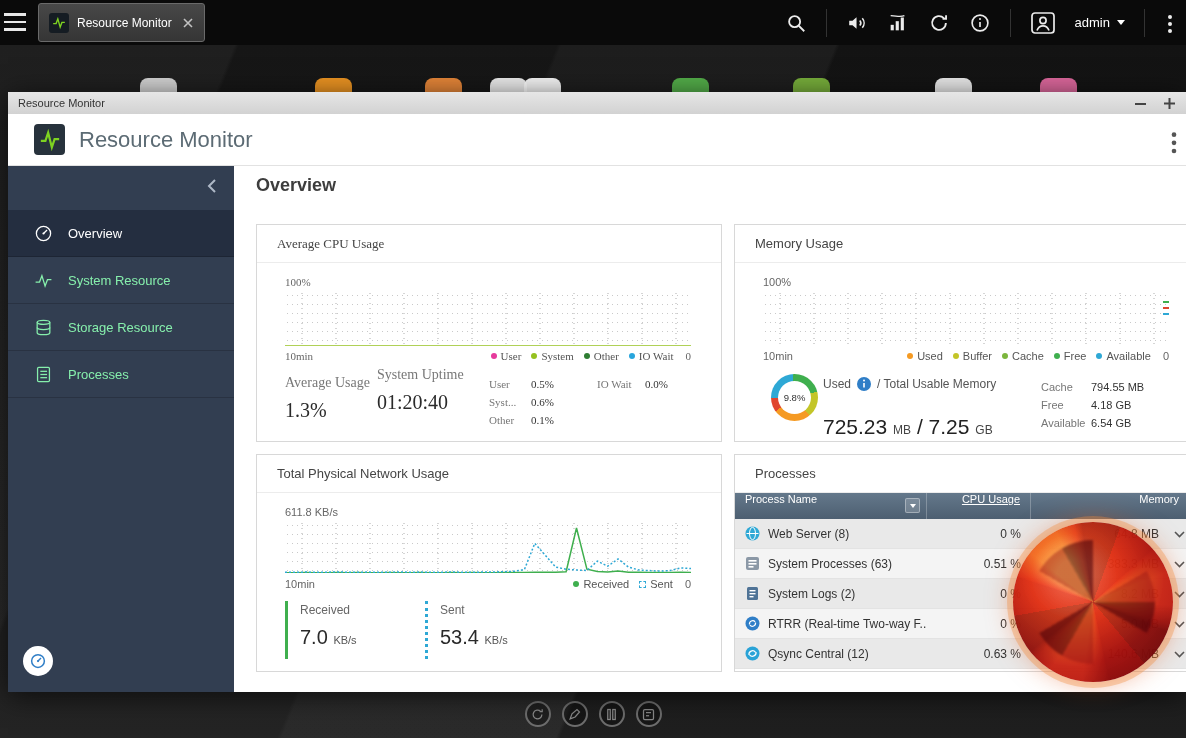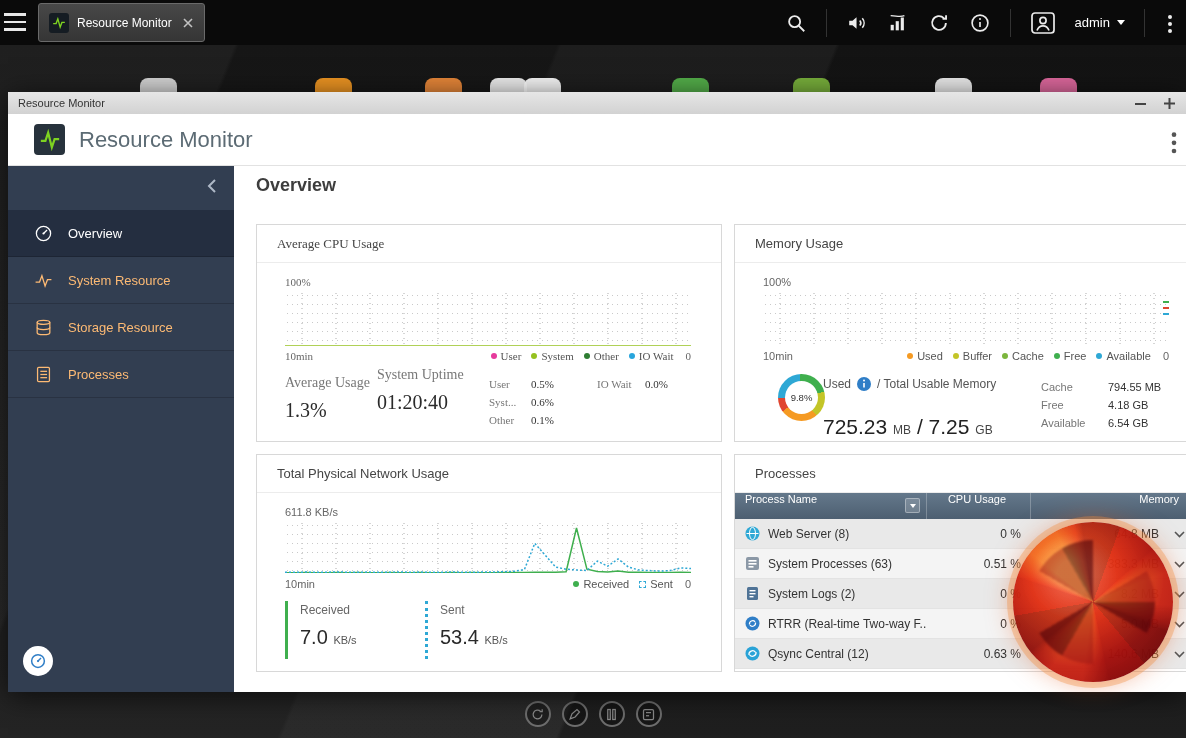--- a/index.html
+++ b/index.html
@@ -43,21 +43,21 @@
   .app-icon { width:31px; height:31px; border-radius:4px; background:#27323c; display:flex; align-items:center; justify-content:center; }
   .app-title { margin-left:14px; font-size:22px; color:#5c6b74; font-weight:400; }
   .app-menu { position:absolute; right:5px; top:16px; width:14px; height:22px; color:#555; cursor:pointer; }
 
   .window-body { display:flex; height:526px; }
 
   
   .sidebar { width:226px; background:#323e51; position:relative; flex:none; }
   .collapse { position:absolute; top:11px; right:13px; width:16px; height:18px; color:#aeb8c6; cursor:pointer; }
   .nav { position:absolute; top:44px; left:0; right:0; }
-  .nav-item { height:47px; display:flex; align-items:center; gap:15px; padding-left:26px; font-size:13px; color:#fdba74;
+  .nav-item { height:47px; display:flex; align-items:center; gap:15px; padding-left:26px; font-size:13px; color:#86efac;
               border-bottom:1px solid rgba(0,0,0,0.18); cursor:pointer; }
   .nav-item.active { background:#242e40; color:#ffffff; }
   .nav-icon { width:19px; height:19px; flex:none; }
   .qcenter { position:absolute; left:15px; bottom:16px; width:196px; display:flex; gap:11px; align-items:center; cursor:pointer; }
   .qcenter-icon { width:30px; height:30px; border-radius:50%; background:#fff; flex:none; display:flex; align-items:center; justify-content:center; }
   .qcenter-text { color:#e3e8ef; font-size:12px; line-height:1.55; }
 
   
   .content { flex:1; background:#fff; position:relative; }
   .page-title { position:absolute; left:22px; top:9px; font-size:18px; color:#3d3d3d; }
@@ -93,49 +93,49 @@
   .stat-label { font-size:14px; color:#777; }
   .stat-big { font-size:20px; color:#2a2a2a; margin-top:8px; }
   .cpu-avg { position:absolute; left:28px; top:150px; }
   .cpu-uptime { position:absolute; left:120px; top:142px; }
   .cpu-mini { position:absolute; left:232px; top:150px; }
   .cpu-mini-row { display:flex; font-size:11px; line-height:18px; }
   .cpu-mini-row .l { width:42px; color:#777; }
   .cpu-mini-row .v { color:#333; }
   .cpu-iowait { position:absolute; left:340px; top:150px; }
 
-  .donut { position:absolute; left:43px; top:149px; width:47px; height:47px; border-radius:50%; background:#ddd; }
+  .donut { position:absolute; left:36px; top:149px; width:47px; height:47px; border-radius:50%; background:#ddd; }
   .donut-hole { position:absolute; inset:7px; background:#fff; border-radius:50%; display:flex; align-items:center;
                 justify-content:center; font-size:9.5px; color:#333; }
   .mem-main { position:absolute; left:88px; top:152px; }
   .mem-line1 { display:flex; align-items:center; gap:6px; font-size:12px; color:#555; }
   .info-badge { width:14px; height:14px; flex:none; cursor:pointer; }
   .mem-line2 { margin-top:24px; font-size:21px; color:#222; }
   .mem-line2 .unit { font-size:12px; color:#444; }
   .mem-details { position:absolute; left:306px; top:153px; }
   .mem-detail-row { display:flex; font-size:11px; line-height:18px; }
   .mem-detail-row .l { width:50px; color:#777; }
-  .mem-detail-row .v { color:#333;margin-left:17px; }
+  .mem-detail-row .v { color:#333; }
 
   .net-col { position:absolute; top:146px; height:58px; padding:2px 0 0 12px; }
   .net-col .stat-big { margin-top:9px; }
   .net-col .unit { font-size:11px; color:#555; }
   #net-received { left:28px;  border-left:3px solid #3faf4e; }
   #net-sent     { left:168px; border-left:3px dotted #2ea8d5; }
   .net-label { font-size:12px; color:#666; }
 
   
   .ptable { position:absolute; left:0; right:0; top:38px; bottom:0; font-size:12px; }
   .thead { height:26px; background:linear-gradient(#64788b,#4d5f71); display:flex; align-items:center; color:#fff; font-size:11px; }
   .th { display:flex; align-items:flex-start; height:100%; cursor:pointer; }
   .th-name { width:192px; padding-left:10px; position:relative; border-right:1px solid rgba(255,255,255,0.25); }
   .sort-box { position:absolute; right:6px; top:5px; width:15px; height:15px; background:rgba(255,255,255,0.18);
               border:1px solid rgba(255,255,255,0.35); border-radius:2px; display:flex; align-items:center; justify-content:center; cursor:pointer; }
   .sort-tri { width:0; height:0; border-left:3.5px solid transparent; border-right:3.5px solid transparent; border-top:4px solid #fff; }
-  .th-cpu { width:104px; justify-content:flex-end; padding-right:24px; border-right:1px solid rgba(255,255,255,0.25); }
+  .th-cpu { width:104px; justify-content:flex-end; padding-right:10px; border-right:1px solid rgba(255,255,255,0.25);text-decoration:underline; }
   .th-mem { flex:1; justify-content:flex-end; padding-right:20px; }
   .trow { height:30px; display:flex; align-items:center; border-bottom:1px solid #e3e3e3; position:relative; cursor:pointer; }
   .trow:nth-child(odd) { background:#f4f4f4; }
   .trow:nth-child(even) { background:#e9e9e9; }
   .td-name { width:192px; padding-left:10px; display:flex; align-items:center; gap:8px; color:#333; white-space:nowrap; overflow:hidden; }
   .proc-icon { width:15px; height:15px; flex:none; }
   .td-cpu { width:104px; text-align:right; padding-right:10px; color:#333; }
   .td-mem { flex:1; text-align:right; padding-right:40px; color:#333; }
   .row-chevron { position:absolute; right:14px; top:12px; width:11px; height:7px; color:#555; cursor:pointer; }
 

